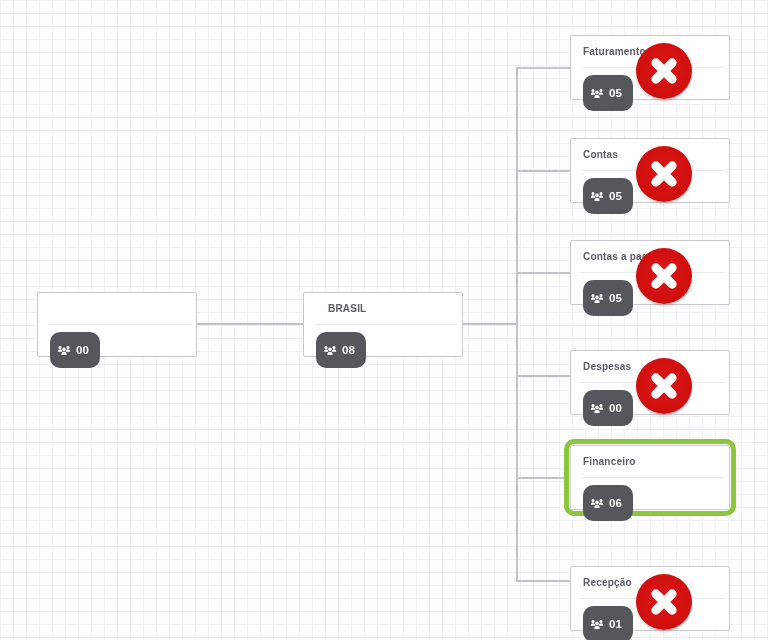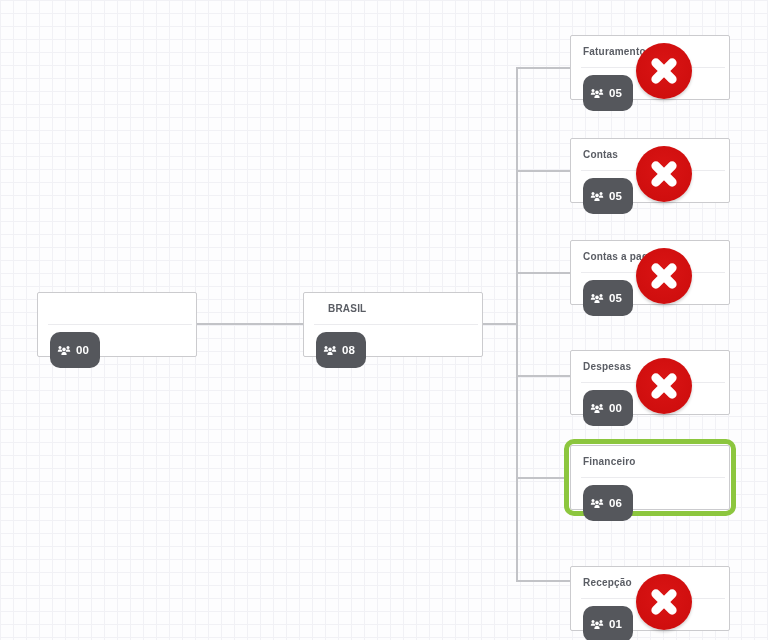--- a/index.html
+++ b/index.html
@@ -79,21 +79,21 @@
           <circle cx="11" cy="2.6" r="1.5"></circle>
             <path d="M8.8 6.2c0-1.2 1-2 2.2-2s2.2.8 2.2 2v.6H8.8z"></path>
           <circle cx="7" cy="4.4" r="1.8"></circle>
             <path d="M4.4 9.2c0-1.5 1.2-2.4 2.6-2.4s2.6.9 2.6 2.4v.8H4.4z"></path>
         </g>
       </svg>
       <span class="count">00</span>
     </div>
   </div>
 
-  <div class="node" style="left:303px;top:292px;padding-left:20px;">
+  <div class="node" style="left:303px;top:292px;">
     <div class="node-title indent">BRASIL</div>
     <div class="node-divider"></div>
     <div class="badge">
       <svg width="14" height="11" viewBox="0 0 14 11">
         <g fill="#ffffff">
           <circle cx="3" cy="2.6" r="1.5"></circle>
             <path d="M.8 6.2c0-1.2 1-2 2.2-2s2.2.8 2.2 2v.6H.8z"></path>
           <circle cx="11" cy="2.6" r="1.5"></circle>
             <path d="M8.8 6.2c0-1.2 1-2 2.2-2s2.2.8 2.2 2v.6H8.8z"></path>
           <circle cx="7" cy="4.4" r="1.8"></circle>

